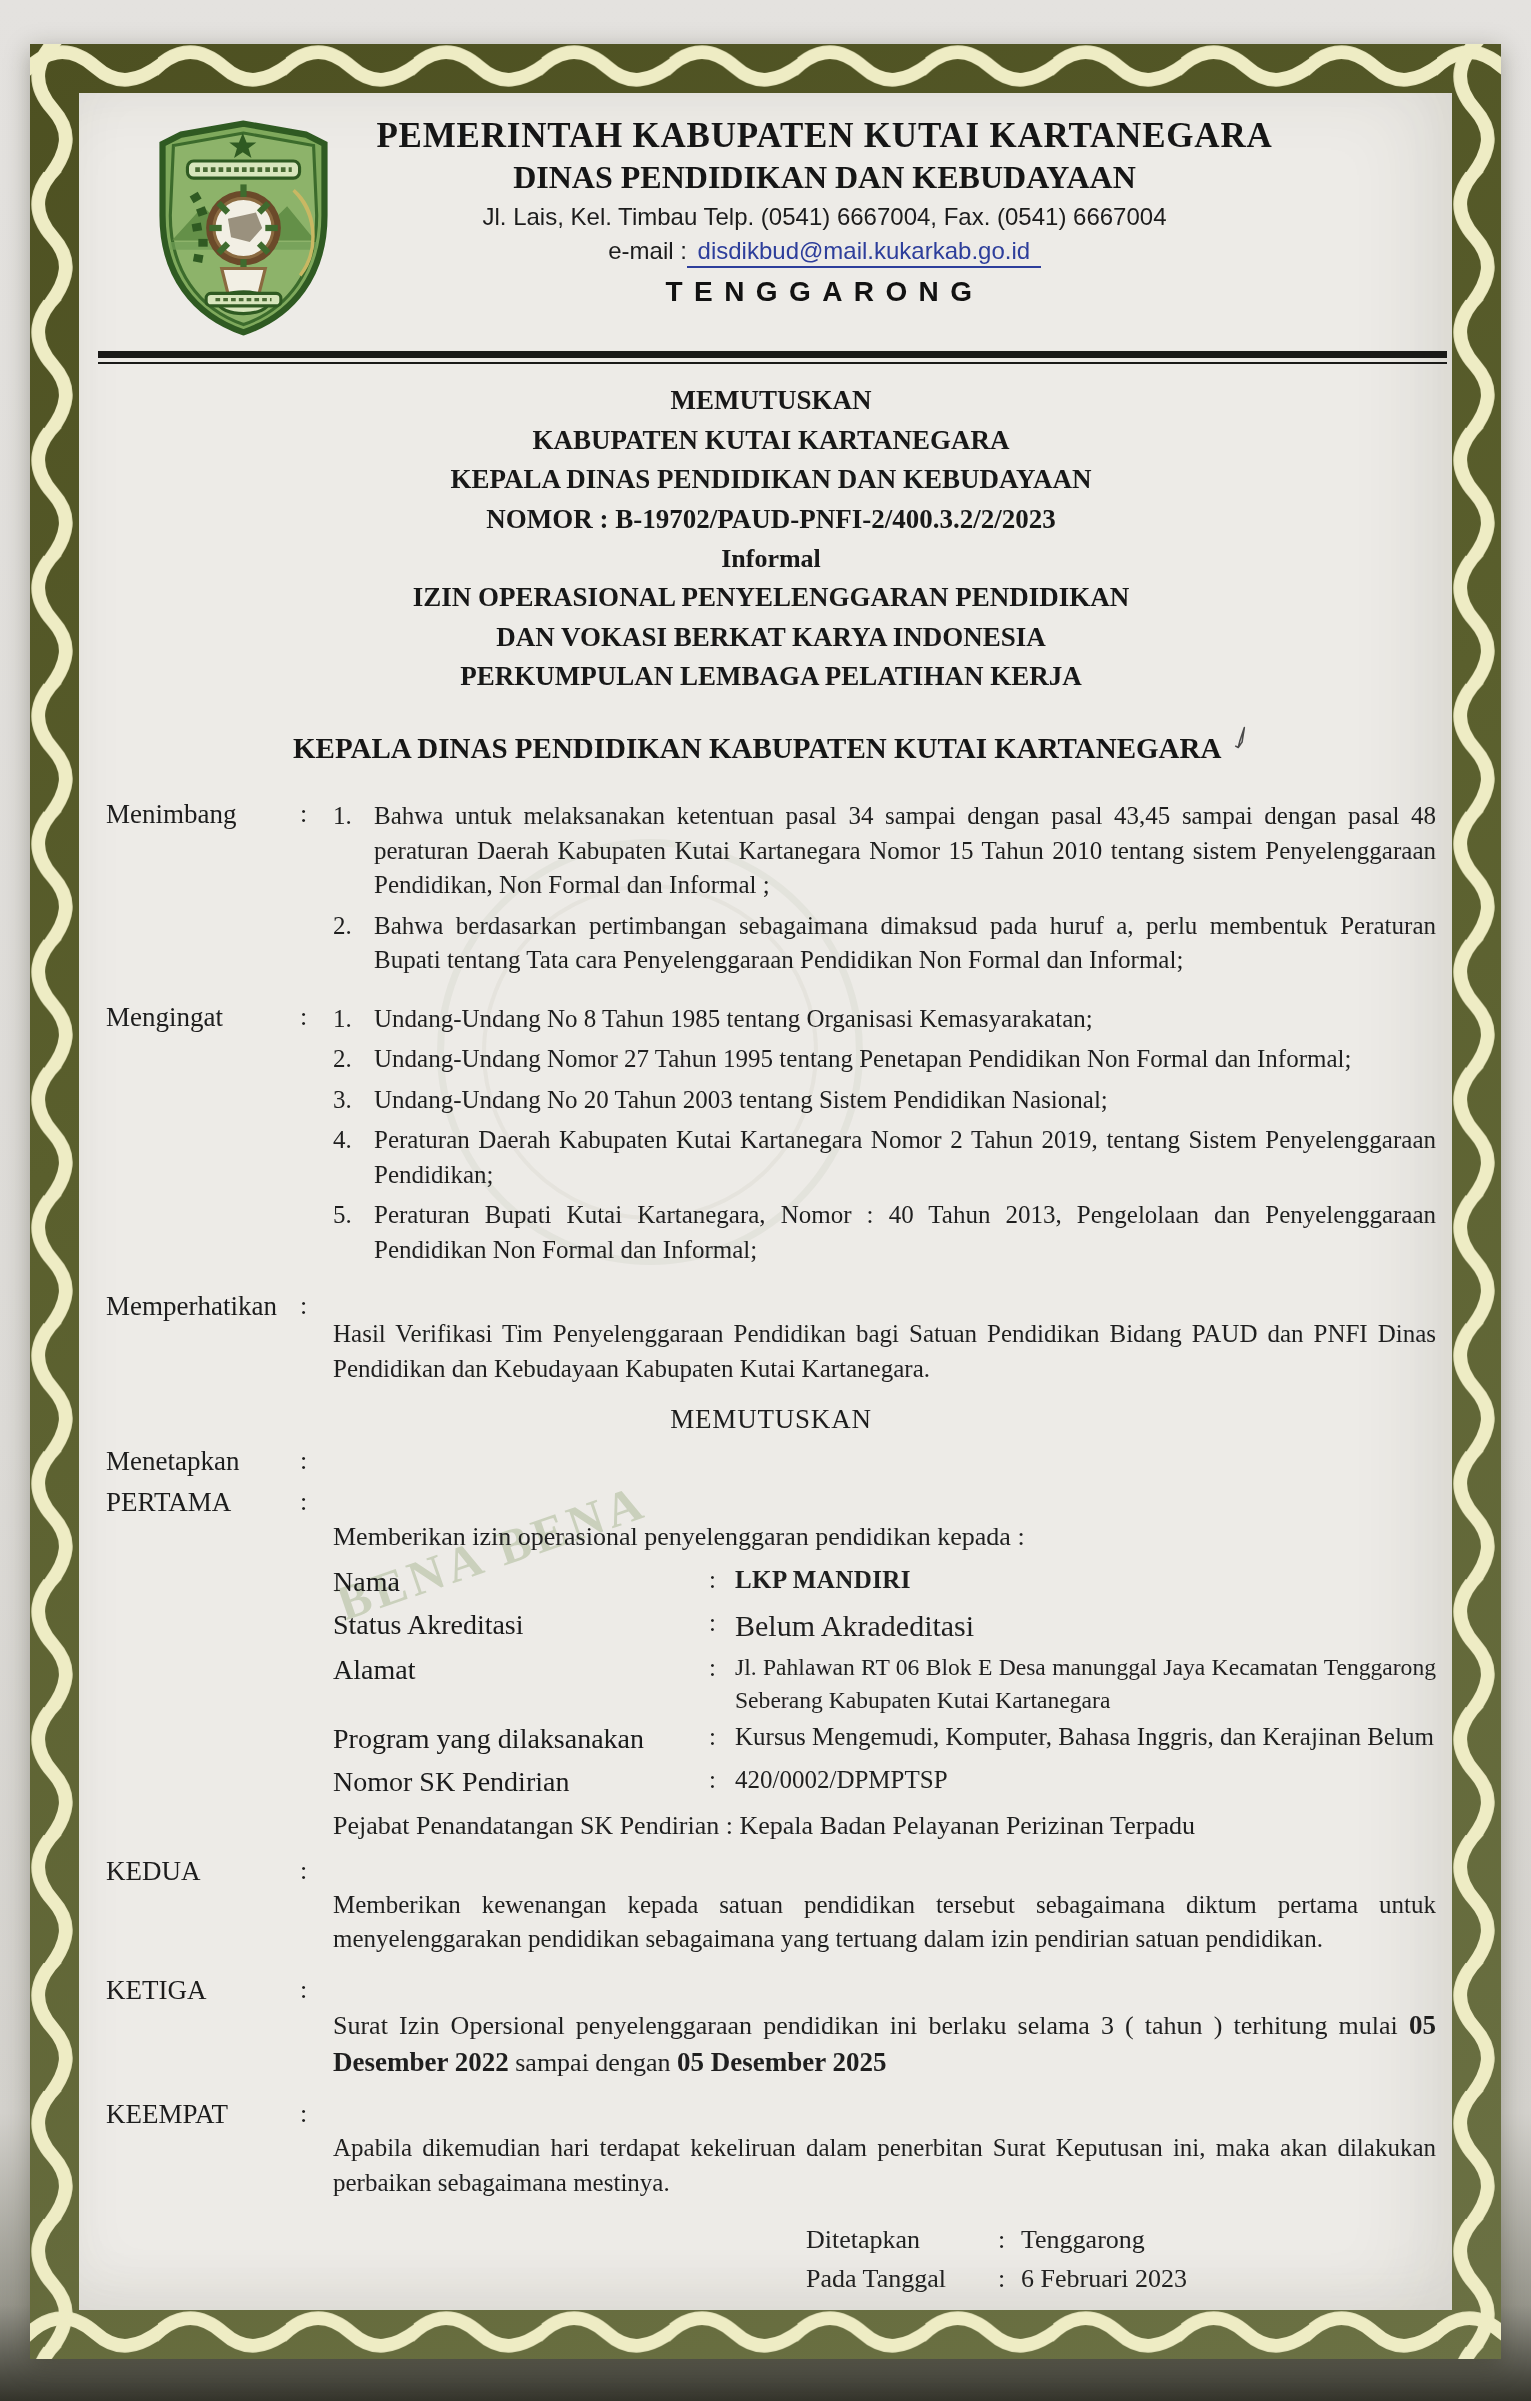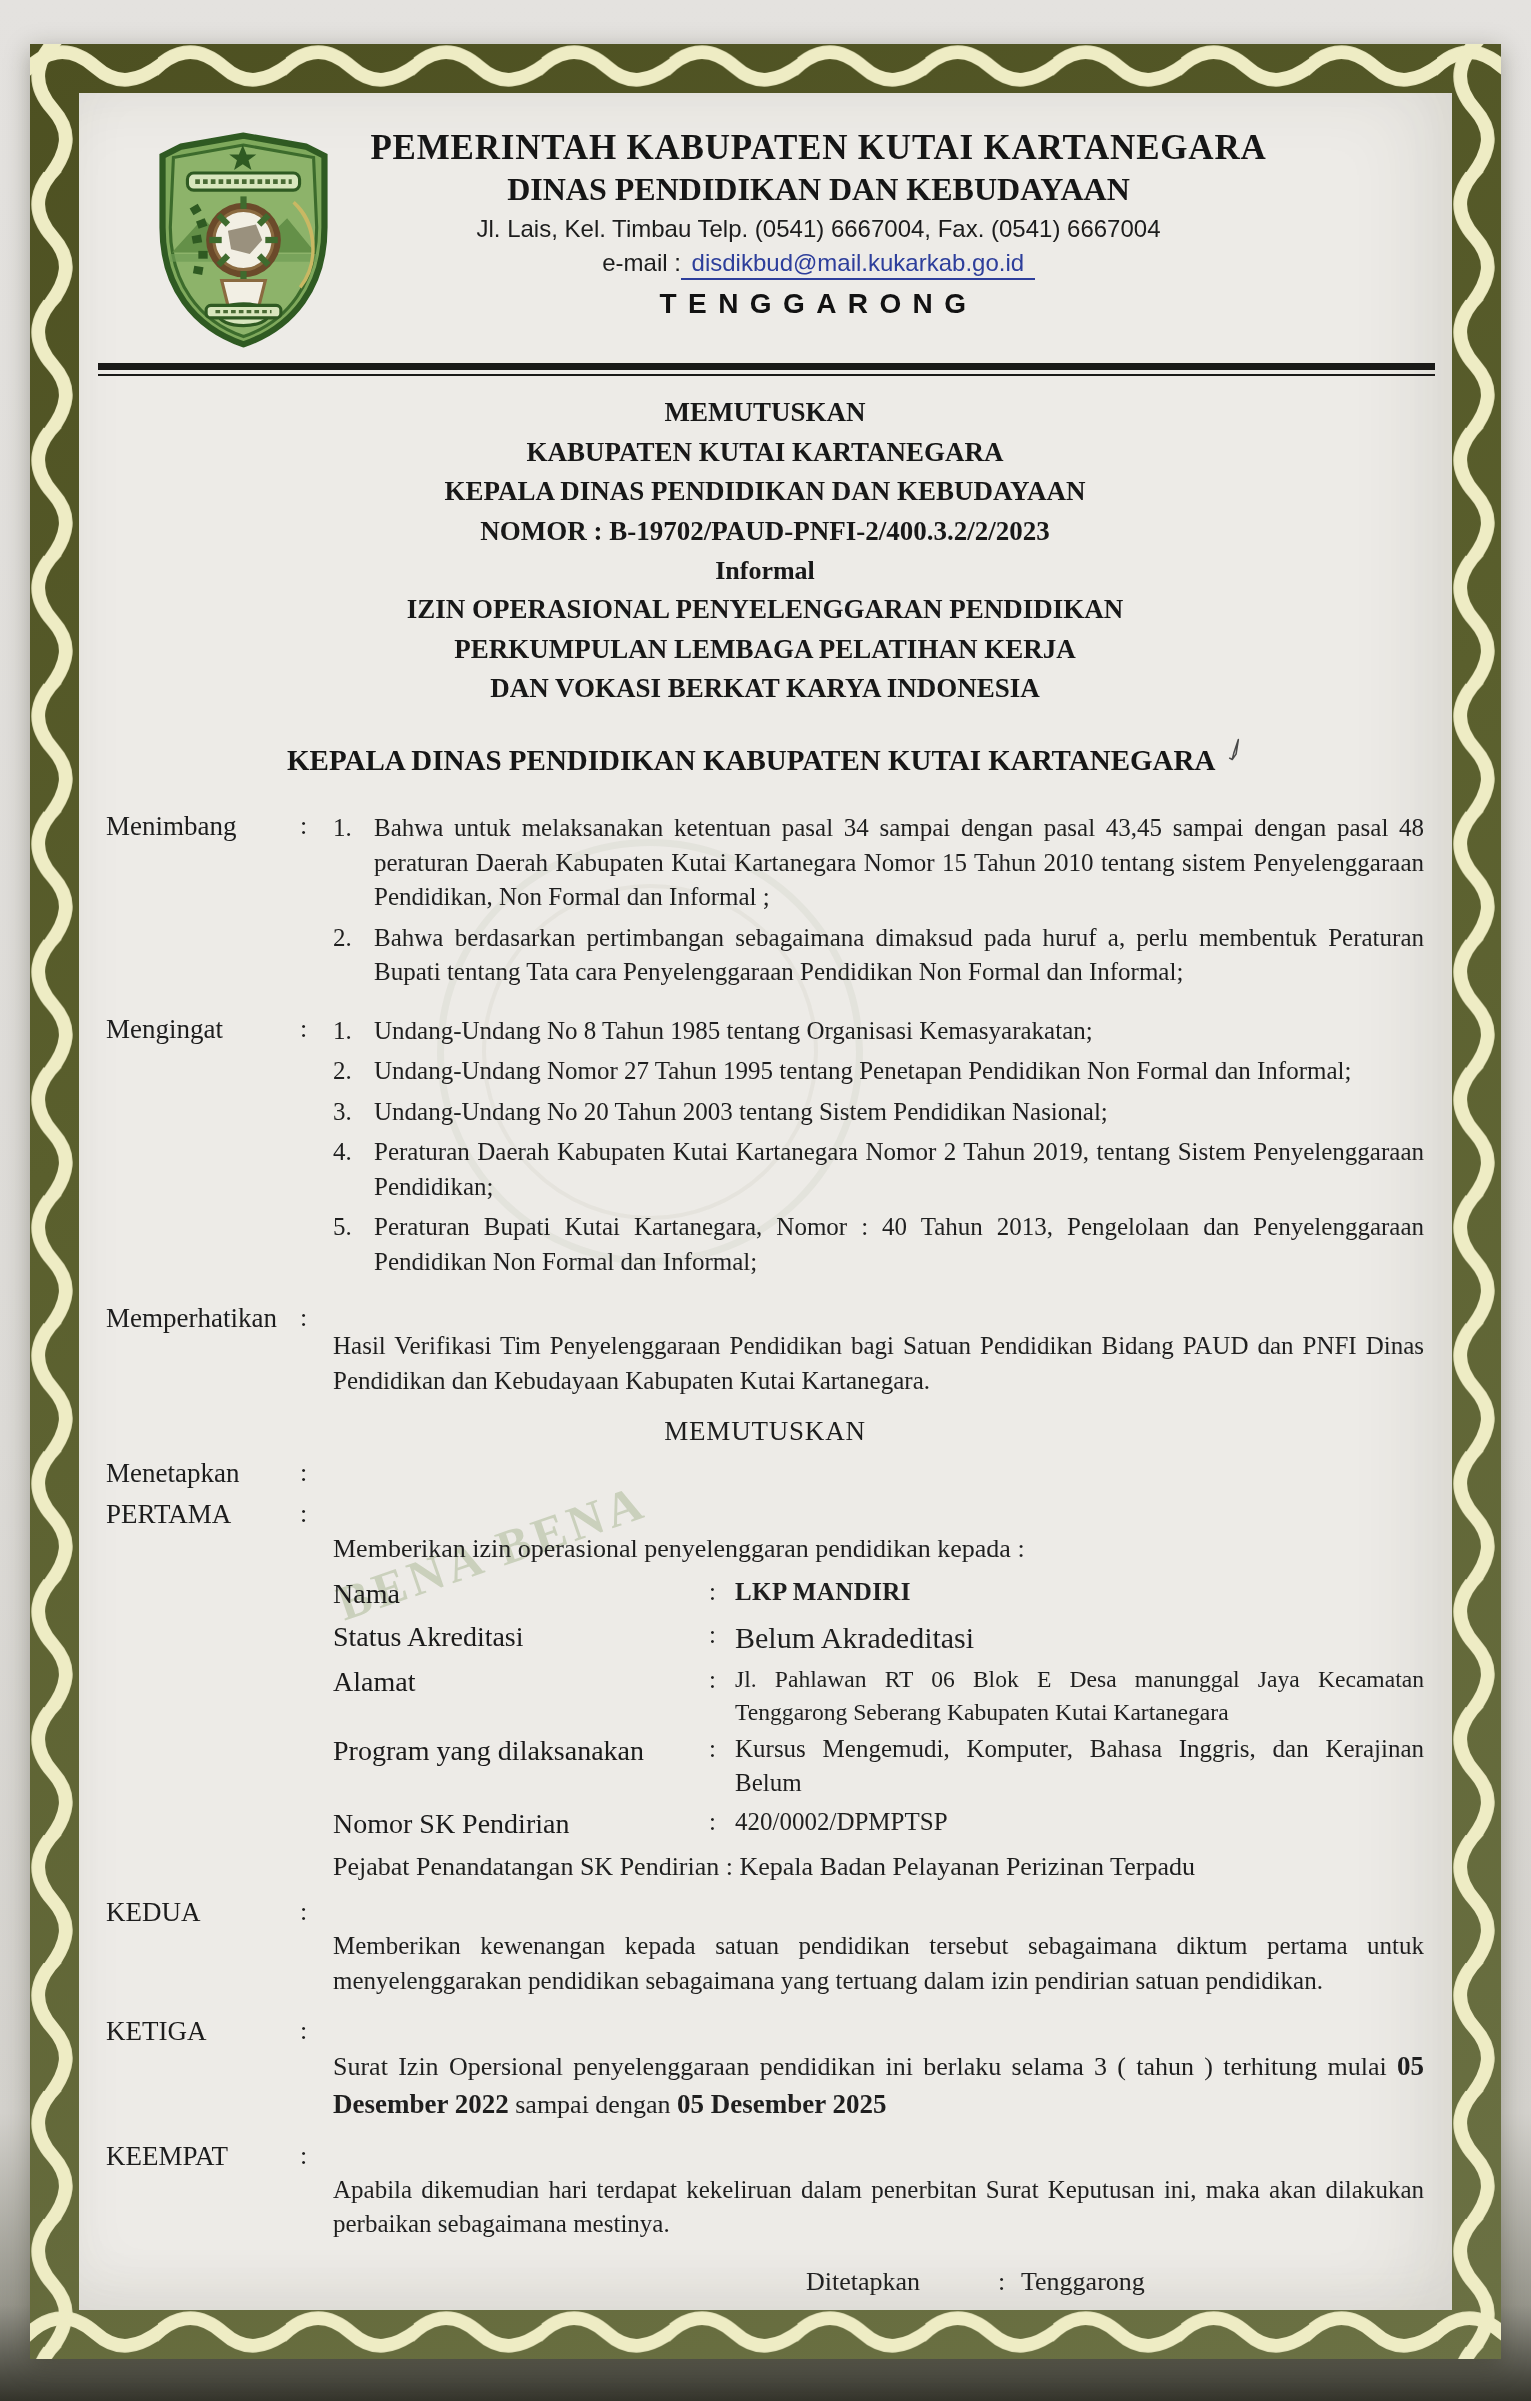--- a/index.html
+++ b/index.html
@@ -23,21 +23,21 @@
   .band-bottom { left:0; bottom:0; width:100%; height:49px; }
   .band-left   { left:0; top:0; width:49px; height:100%; }
   .band-right  { right:0; top:0; width:49px; height:100%; }
 
   .paper {
     position:absolute; left:49px; top:49px; right:49px; bottom:49px;
     background:#edebe7;
     box-shadow:inset -38px 0 69px rgba(60,60,40,.08), inset 0 -23px 53px rgba(60,60,40,.05);
     overflow:hidden;
   }
-  .content { position:relative; padding:18px 28px 0 27px;margin-top:12px; }
+  .content { position:relative; padding:18px 16px 0 27px; }
 
   
   .letterhead { position:relative; min-height:228px; }
   .emblem { position:absolute; left:43px; top:7.6px; width:189px; height:218px; }
   .head-text { text-align:center; padding:4.6px 91px 0 198px; }
   .gov-name  { font-size:35px; font-weight:bold; letter-spacing:0.8px; color:#161616; }
   .dept-name { font-size:32px; font-weight:bold; margin-top:3px; color:#161616; }
   .addr      { font-family:"Liberation Sans",sans-serif; font-size:24px; margin-top:7.6px; color:#1c1c1c; }
   .email-row { font-family:"Liberation Sans",sans-serif; font-size:24px; margin-top:6px; color:#1c1c1c; }
   .email-link{ color:#2d3e9b; border-bottom:2.3px solid #2d3e9b; padding:0 10.7px 1.5px 10.7px; }
@@ -172,22 +172,22 @@
       </div>
       <div class="rule"></div>
 
       <div class="title-block">
         <div>MEMUTUSKAN</div>
         <div>KABUPATEN KUTAI KARTANEGARA</div>
         <div>KEPALA DINAS PENDIDIKAN DAN KEBUDAYAAN</div>
         <div>NOMOR : B-19702/PAUD-PNFI-2/400.3.2/2/2023</div>
         <div class="tentang">Informal</div>
         <div>IZIN OPERASIONAL PENYELENGGARAN PENDIDIKAN</div>
+        <div>DAN VOKASI BERKAT KARYA INDONESIA</div>
         <div>PERKUMPULAN LEMBAGA PELATIHAN KERJA</div>
-        <div>DAN VOKASI BERKAT KARYA INDONESIA</div>
       </div>
 
       <div class="issuer-line"><span>KEPALA DINAS PENDIDIKAN KABUPATEN KUTAI KARTANEGARA</span><svg class="pen-mark" width="20" height="23" viewBox="0 0 26 30">
             <path d="M20,2 L14,20 L12,28 L17,21 Z M12,28 L8,26" fill="none" stroke="#4a4a4a" stroke-width="2" stroke-linejoin="round"></path>
           </svg></div>
 
       <div class="body-sections">
 
         <div class="sec">
           <div class="sec-label">Menimbang</div>

